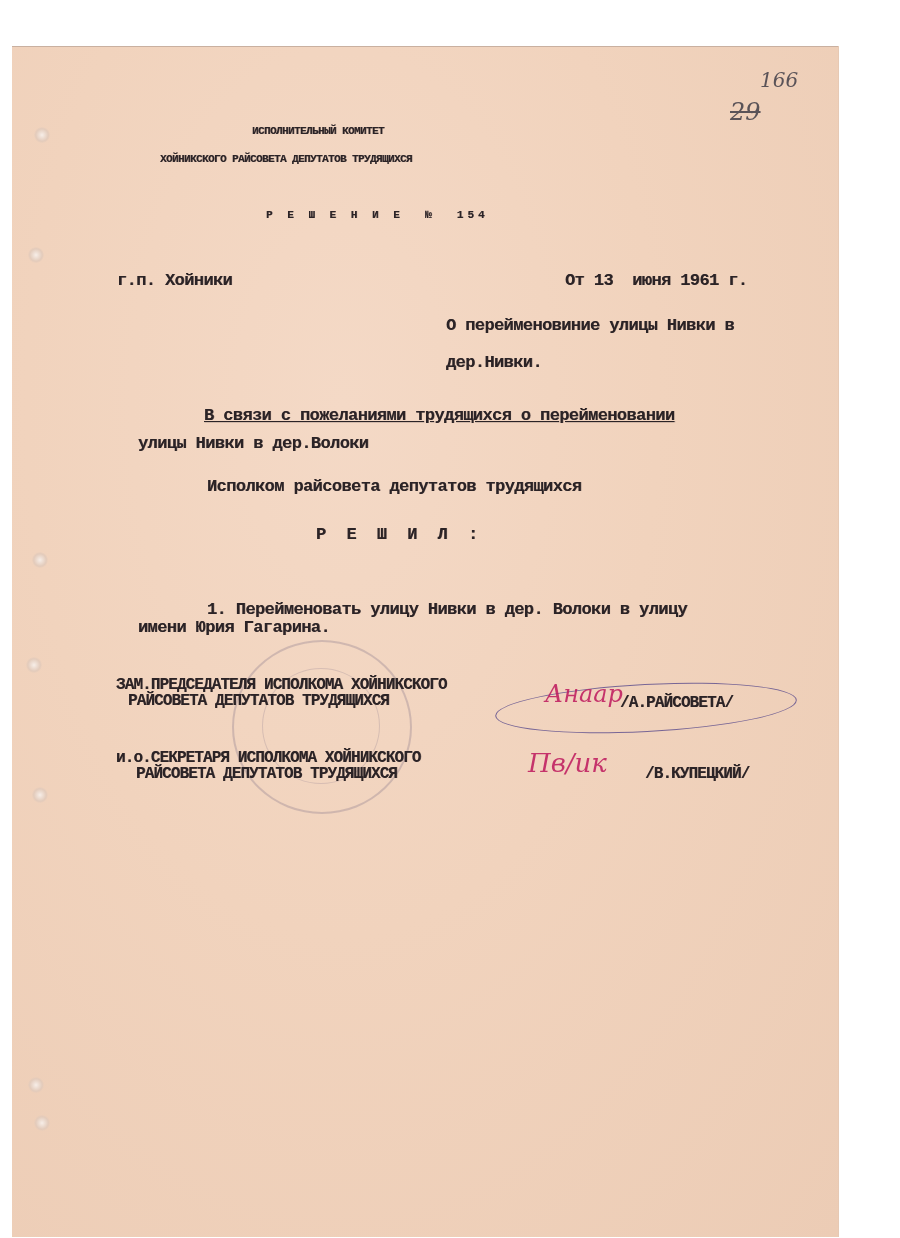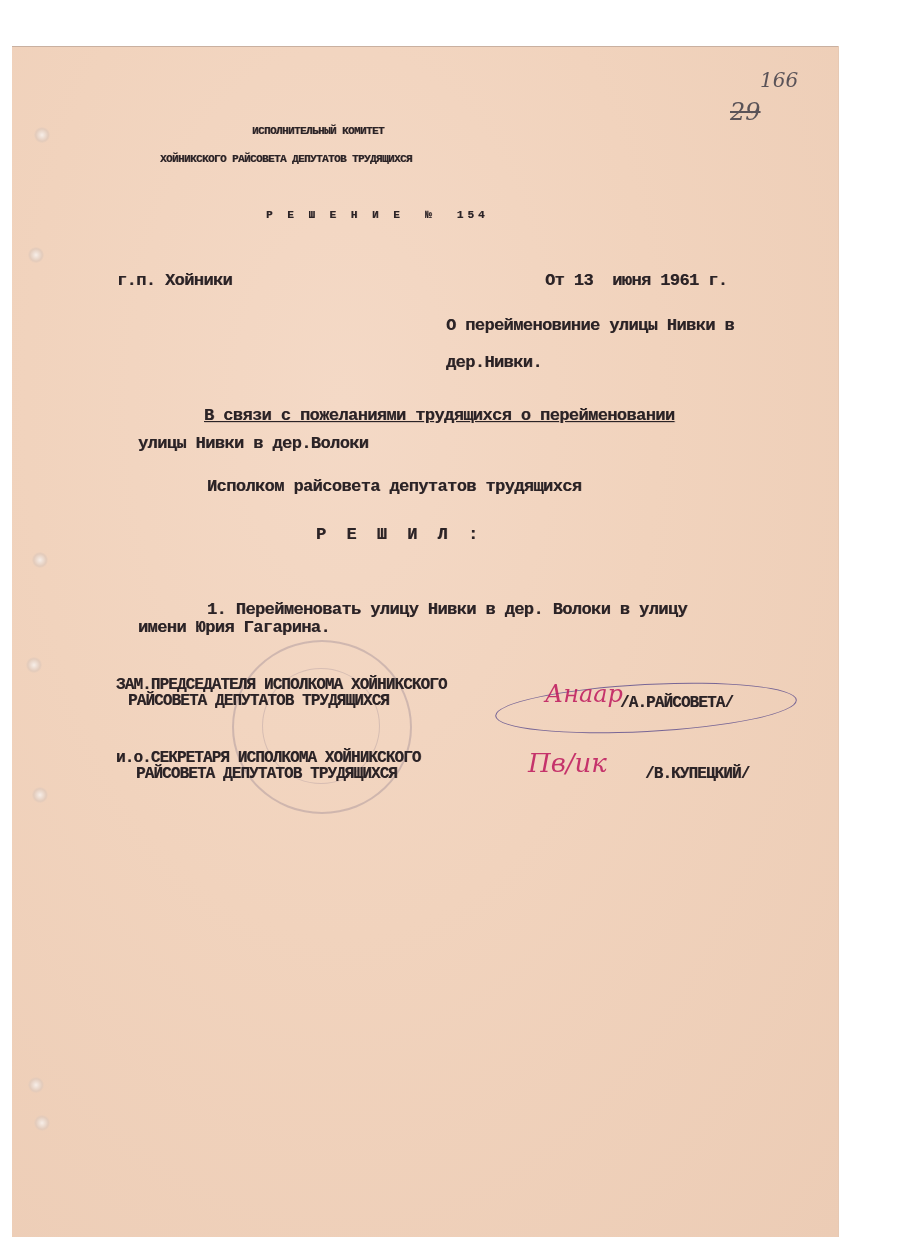--- a/index.html
+++ b/index.html
@@ -60,21 +60,21 @@
 </div>
 
 <div class="note" style="left:730px;top:98px;font-size:24px;text-decoration:line-through;">29</div>
 <div class="note" style="left:760px;top:68px;font-size:20px;">166</div>
 
 <div class="tw heading" style="left:252px;top:125px;">ИСПОЛНИТЕЛЬНЫЙ КОМИТЕТ</div>
 <div class="tw heading" style="left:160px;top:153px;">ХОЙНИКСКОГО РАЙСОВЕТА ДЕПУТАТОВ ТРУДЯЩИХСЯ</div>
 <div class="tw heading spaced" style="left:266px;top:209px;letter-spacing:4px;">Р Е Ш Е Н И Е  №  154</div>
 
 <div class="tw" style="left:104px;top:271px;margin-left:13px;">г.п. Хойники</div>
-<div class="tw" style="left:545px;top:271px;text-align:right;">От 13  июня 1961 г.</div>
+<div class="tw" style="left:565px;top:271px;text-align:right;">От 13  июня 1961 г.</div>
 
 <div class="tw" style="left:446px;top:316px;">О перейменовиние улицы Нивки в</div>
 <div class="tw" style="left:446px;top:353px;">дер.Нивки.</div>
 
 <div class="tw" style="left:204px;top:406px;text-decoration:underline;">В связи с пожеланиями трудящихся о перейменовании</div>
 <div class="tw" style="left:138px;top:434px;">улицы Нивки в дер.Волоки</div>
 <div class="tw" style="left:207px;top:477px;">Исполком райсовета депутатов трудящихся</div>
 <div class="tw spaced" style="left:316px;top:525px;letter-spacing:5px;">Р Е Ш И Л :</div>
 <div class="tw" style="left:207px;top:600px;">1. Перейменовать улицу Нивки в дер. Волоки в улицу</div>
 <div class="tw" style="left:138px;top:618px;">имени Юрия Гагарина.</div>

